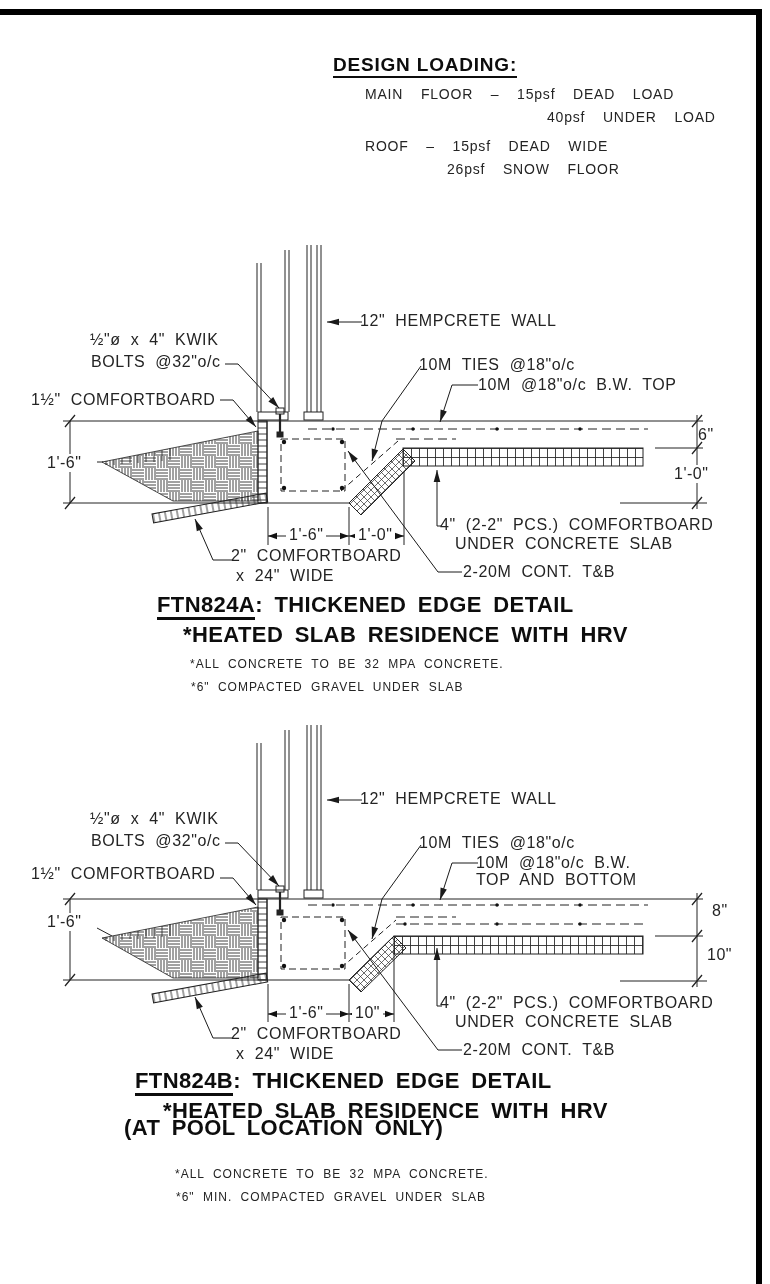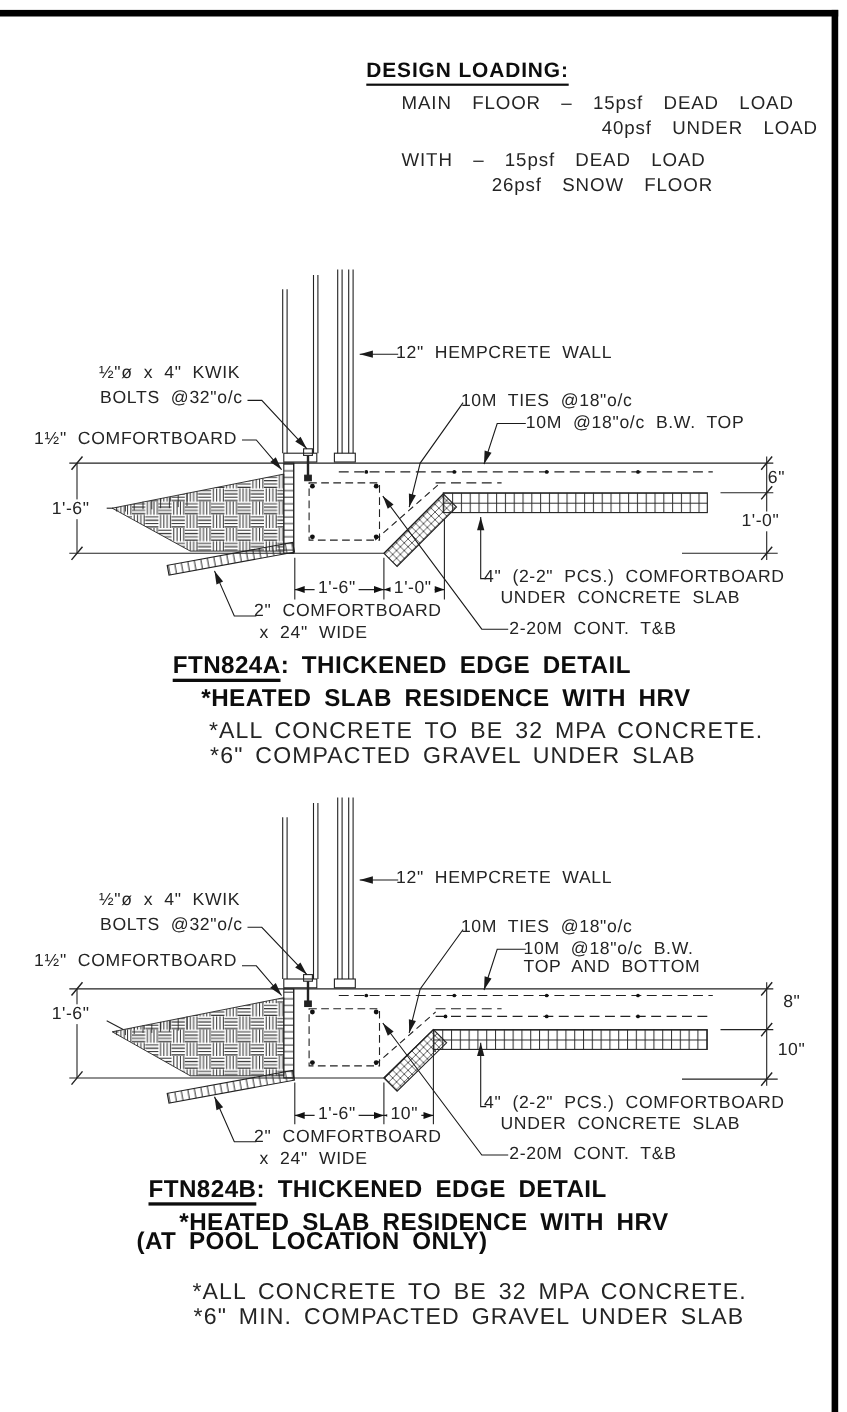--- a/index.html
+++ b/index.html
@@ -6,26 +6,26 @@
   #sheet{position:relative;width:770px;height:1284px;background:#fff;overflow:hidden;
          font-family:"Liberation Sans",sans-serif;color:#1c1c1c;}
   #linework{position:absolute;left:0;top:0;}
   .lbl{position:absolute;font-size:16px;line-height:19px;letter-spacing:.6px;word-spacing:5px;
        white-space:nowrap;color:#242424;}
   .dimt{position:absolute;font-size:16px;line-height:18px;letter-spacing:.5px;white-space:nowrap;
         background:#fff;padding:0 3px;color:#242424;}
   .dimn{position:absolute;font-size:16px;line-height:18px;letter-spacing:.5px;white-space:nowrap;color:#242424;}
   .ttl{position:absolute;font-size:22px;line-height:24px;font-weight:bold;letter-spacing:.4px;
        word-spacing:5px;white-space:nowrap;color:#0d0d0d;}
-  .note{position:absolute;font-size:21px;line-height:19px;letter-spacing:1px;word-spacing:4px;
+  .note{position:absolute;font-size:12px;line-height:19px;letter-spacing:1px;word-spacing:4px;
         white-space:nowrap;color:#242424;}
   .u{border-bottom:3px solid #0d0d0d;padding-bottom:0px;}
   .dl-title{position:absolute;font-size:19px;line-height:22px;font-weight:bold;letter-spacing:.8px;
             white-space:nowrap;color:#0d0d0d;border-bottom:2.5px solid #0d0d0d;text-align:center;}
-  .dl-line{position:absolute;font-size:17px;line-height:20px;letter-spacing:.8px;word-spacing:13px;
+  .dl-line{position:absolute;font-size:14px;line-height:20px;letter-spacing:.8px;word-spacing:13px;
            white-space:nowrap;color:#242424;}
 </style>
 </head>
 <body>
 
 <div id="sheet">
 
 <svg id="linework" width="770" height="1284" viewBox="0 0 770 1284" xmlns="http://www.w3.org/2000/svg">
   <defs>
     <marker id="arw" markerUnits="userSpaceOnUse" markerWidth="14" markerHeight="9" refX="13" refY="4.5" orient="auto">
@@ -217,21 +217,21 @@
       <path d="M462,1050H438L348,930" marker-end="url(#arw)"></path>
       <path d="M442,1006H437V948" marker-end="url(#arw)"></path>
       <path d="M233,1038H213L195,997" marker-end="url(#arw)"></path>
     </g>
   </g>
 </svg>
 
 <div class="dl-title" style="left:333px;top:54px">DESIGN LOADING:</div>
 <div class="dl-line" style="left:365px;top:84px">MAIN FLOOR – 15psf DEAD LOAD</div>
 <div class="dl-line" style="left:547px;top:107px">40psf UNDER LOAD</div>
-<div class="dl-line" style="left:365px;top:136px">WITH – 15psf DEAD LOAD</div>
+<div class="dl-line" style="left:365px;top:136px">ROOF – 15psf DEAD WIDE</div>
 <div class="dl-line" style="left:447px;top:159px">26psf SNOW FLOOR</div>
 
 <div class="lbl" style="left:90px;top:330px">½"ø x 4" KWIK</div>
 <div class="lbl" style="left:91px;top:352px">BOLTS @32"o/c</div>
 <div class="lbl" style="left:31px;top:390px">1½" COMFORTBOARD</div>
 <div class="lbl" style="left:360px;top:311px">12" HEMPCRETE WALL</div>
 <div class="lbl" style="left:419px;top:355px">10M TIES @18"o/c</div>
 <div class="lbl" style="left:478px;top:375px">10M @18"o/c B.W. TOP</div>
 <div class="dimt" style="left:44px;top:454px">1'-6"</div>
 <div class="dimn" style="left:698px;top:426px">6"</div>

